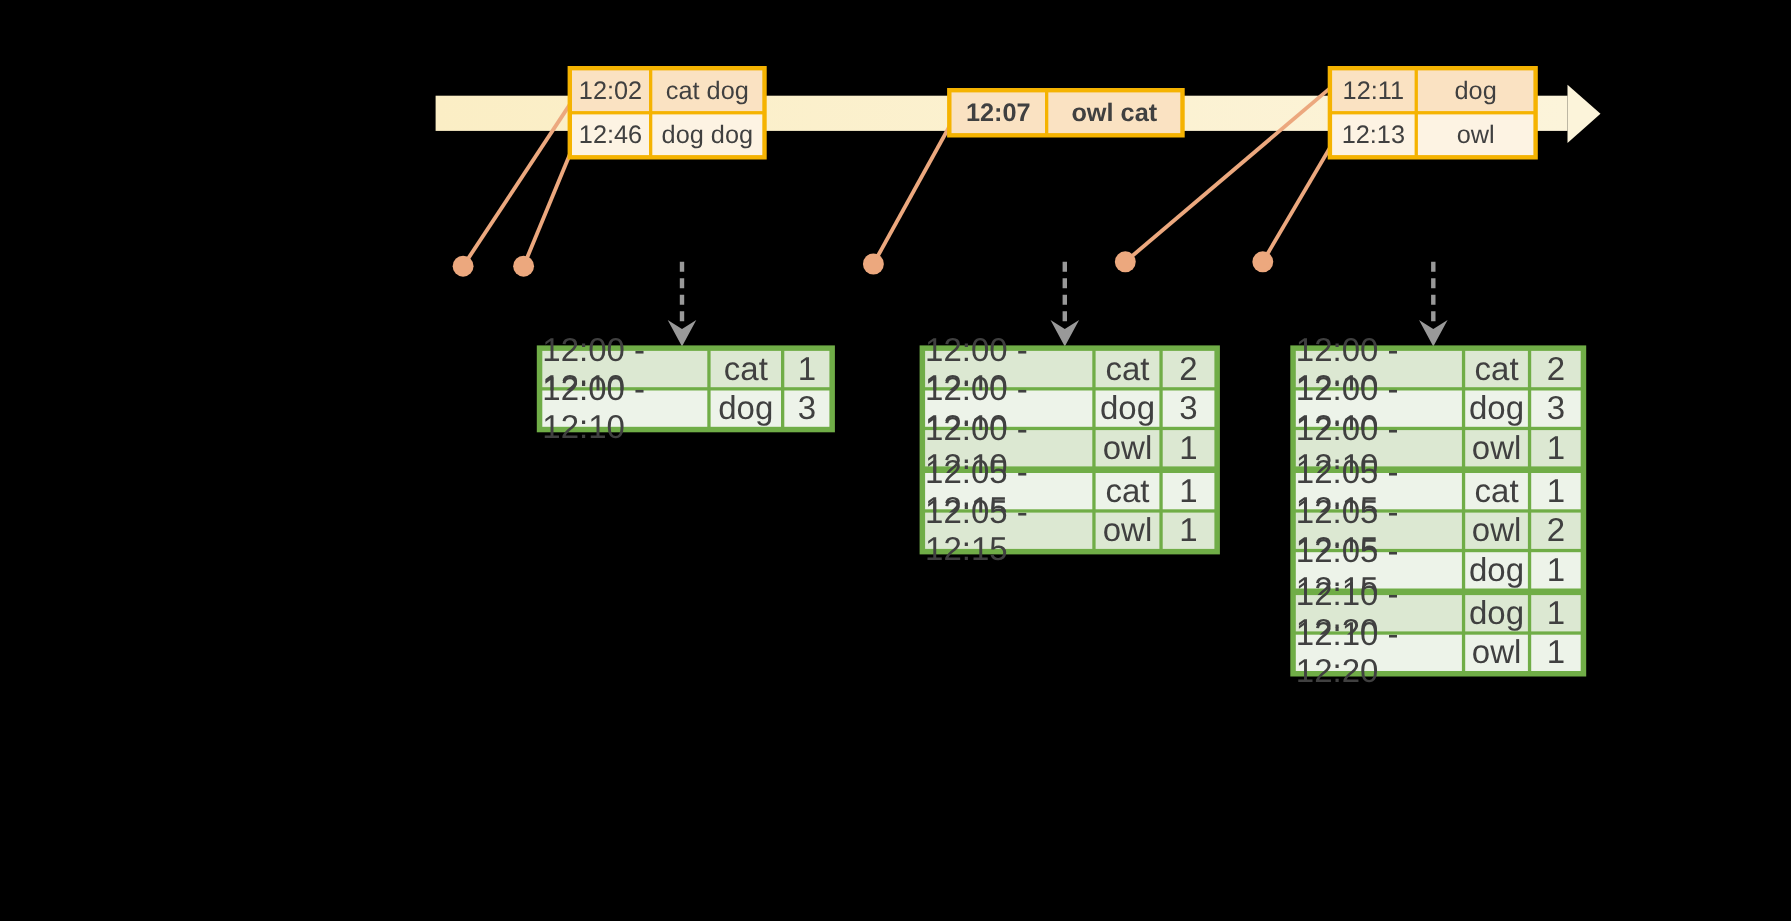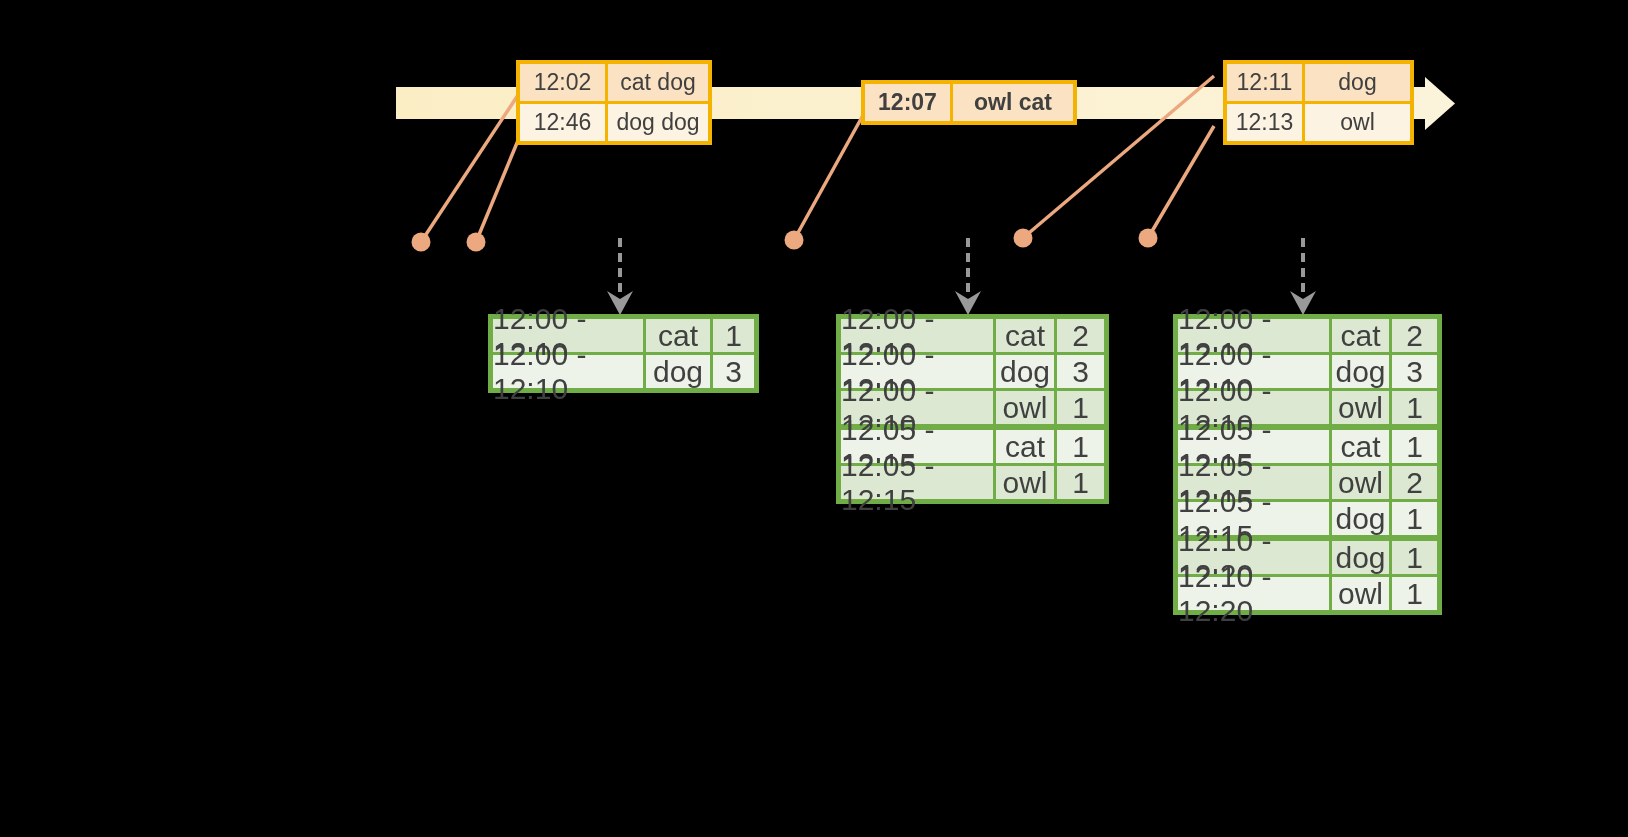--- a/index.html
+++ b/index.html
@@ -16,22 +16,22 @@
   .erow,.rrow{display:flex;gap:3px;}
   .ecell{display:flex;align-items:center;justify-content:center;font-size:23px;height:37px;}
   .rcell{display:flex;align-items:center;justify-content:center;font-size:30px;height:33px;}
   .e-dark{background:var(--c-event-dark);}
   .e-light{background:var(--c-event-light);}
   .r-dark{background:var(--c-green-dark);}
   .r-light{background:var(--c-green-light);}
   .group-start{margin-top:3px;}
   #etable1{left:516px;top:60px;}
   #etable2{left:861px;top:80px;font-weight:bold;}
-  #etable3{left:1207px;top:60px;margin-left:16px;}
-  #etable1 .c0{width:85px}  #etable1 .c1{width:100px}
+  #etable3{left:1207px;top:60px;}
+  #etable1 .c0{width:70px}  #etable1 .c1{width:100px}
   #etable2 .c0{width:85px}  #etable2 .c1{width:120px}
   #etable3 .c0{width:75px}  #etable3 .c1{width:105px}
   #rtable1{left:488px;top:314px;}
   #rtable2{left:836px;top:314px;}
   #rtable3{left:1173px;top:314px;}
   #rtable1 .c0{width:150px} #rtable1 .c1{width:64px} #rtable1 .c2{width:41px}
   #rtable2 .c0{width:152px} #rtable2 .c1{width:58px} #rtable2 .c2{width:47px}
   #rtable3 .c0{width:151px} #rtable3 .c1{width:57px} #rtable3 .c2{width:45px}
 </style>
 </head>

